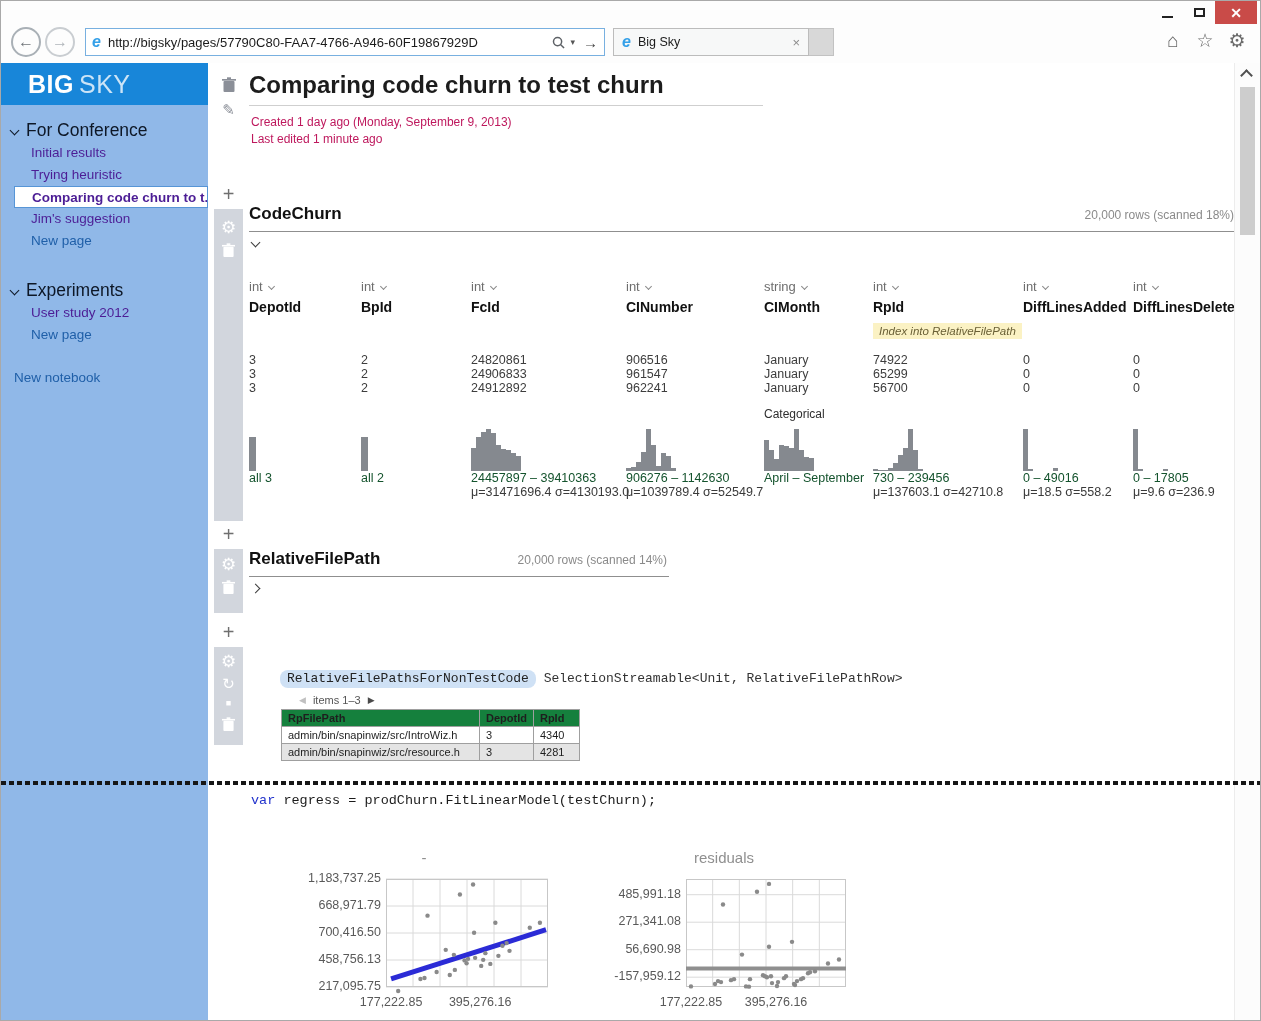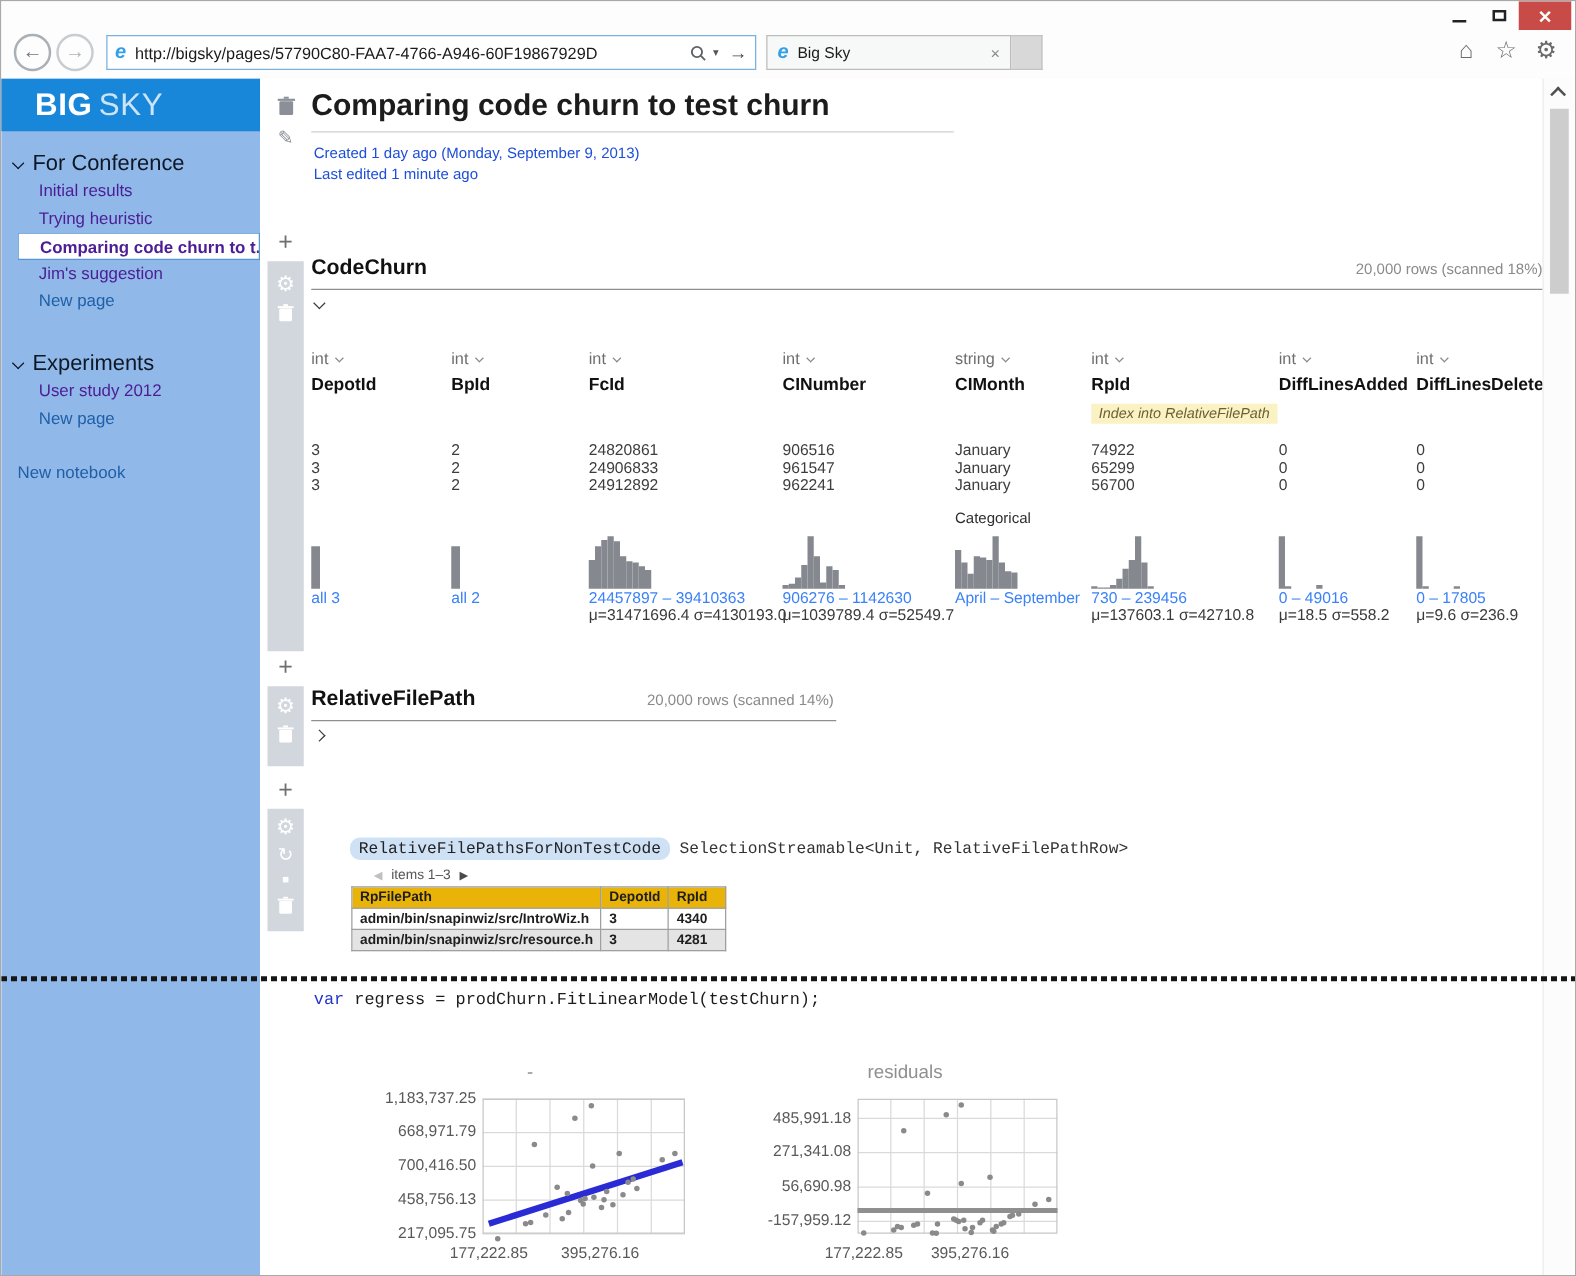--- a/index.html
+++ b/index.html
@@ -48,54 +48,54 @@
   
   .gutter { position:absolute; left:207px; top:0; width:41px; height:959px; background:#fff; }
   .g-icon { position:absolute; left:0; width:41px; text-align:center; color:#8b8f98; }
   .g-strip { position:absolute; left:6px; width:29px; background:#d2d6dd; }
   .g-strip .s-icon { display:block; width:29px; text-align:center; color:#fff; position:absolute; }
   .plus { font-size:20px; color:#6f6f6f; line-height:18px; }
 
   
   .content { position:absolute; left:248px; top:0; right:26px; height:959px; background:#fff; }
   .page-title { position:absolute; top:8px; left:0; width:514px; font-size:24px; color:#1c1c1c; padding-bottom:6px; border-bottom:1px solid #cfcfcf; }
-  .meta { position:absolute; left:2px; font-size:12px; color:#1d4ed8;text-align:center; }
+  .meta { position:absolute; left:2px; font-size:12px; color:#be185d;text-align:center; }
 
   .sec-head { position:absolute; left:0; border-bottom:1px solid #8f8f8f; height:28px; }
   .sec-head h2 { font-size:17px; color:#111; display:inline-block; }
   .rowsinfo { position:absolute; right:2px; top:4px; font-size:12px; color:#8a8a8a; }
   .expander { position:absolute; color:#3c3c3c; }
 
   
   .col { position:absolute; top:216px; height:230px; }
   .coltype { position:absolute; top:0; font-size:13px; color:#6e6e6e; display:flex; align-items:center; gap:6px; }
   .coltype .chev { width:5px; height:5px; color:#8a8a8a; }
   .colname { position:absolute; top:20px; font-size:14px; font-weight:bold; color:#111; white-space:nowrap; overflow:hidden; width:100%; }
   .tooltip { position:absolute; top:44px; background:#fbf2c4; color:#6a6036; font-size:11.5px; font-style:italic; padding:2px 6px; white-space:nowrap; }
   .vals { position:absolute; top:74px; font-size:12.5px; color:#3d3d3d; line-height:14px; }
   .colnote { position:absolute; top:128px; font-size:12px; color:#2e2e2e; }
   .hist { position:absolute; top:150px; height:42px; width:50px; display:flex; align-items:flex-end; }
   .hist > div { flex:1; background:#85898f; }
   .hist.single { width:7px; }
-  .range { position:absolute; top:192px; font-size:12.5px; color:#3b82f6; white-space:nowrap; }
+  .range { position:absolute; top:192px; font-size:12.5px; color:#14532d; white-space:nowrap; }
   .stats { position:absolute; top:206px; font-size:12.5px; color:#3a3a3a; white-space:nowrap; }
 
   
   .code { position:absolute; left:2px; font-family:"Liberation Mono","DejaVu Sans Mono",monospace; font-size:13.5px; color:#1b1b1b; white-space:pre; }
   .kw { color:#2233cc; }
   .str { color:#a31515; }
   .chiprow { position:absolute; font-family:"Liberation Mono","DejaVu Sans Mono",monospace; font-size:13px; color:#333; white-space:pre; }
   .chip { background:#cfe1f5; border-radius:8px; padding:1px 7px 2px; color:#222; }
   .pager { position:absolute; font-size:11px; color:#555; display:flex; align-items:center; gap:7px; }
   .pager .arr-l { color:#c0c0c0; font-size:9px; }
   .pager .arr-r { color:#4a4a4a; font-size:9px; }
 
   table.mini { position:absolute; border-collapse:collapse; font-size:11px; color:#1e1e1e; }
-  table.mini th, table.mini td { border:1px solid #9f9f9f; padding:2px 6px; text-align:left; font-weight:bold; }
-  table.mini th { background:#eab308; font-weight:bold; }
+  table.mini th, table.mini td { border:1px solid #9f9f9f; padding:2px 6px; text-align:left; font-weight:normal; }
+  table.mini th { background:#15803d; font-weight:bold; }
   table.mini tr.alt td { background:#e4e4e4; }
 
   .dashline { position:absolute; left:0; right:0; top:780px; height:4px; z-index:60;
     background:repeating-linear-gradient(90deg,#161616 0 5px,transparent 5px 8px); }
 
   
   #charts-row { position:absolute; left:0; top:786px; right:0; height:170px; }
   .chart-title { position:absolute; top:0; transform:translateX(-50%); font-size:15px; color:#8f8f8f; }
   .ytick { position:absolute; width:125px; text-align:right; font-size:12.5px; color:#595959; }
   .xtick { position:absolute; transform:translateX(-50%); font-size:12.5px; color:#595959; }

